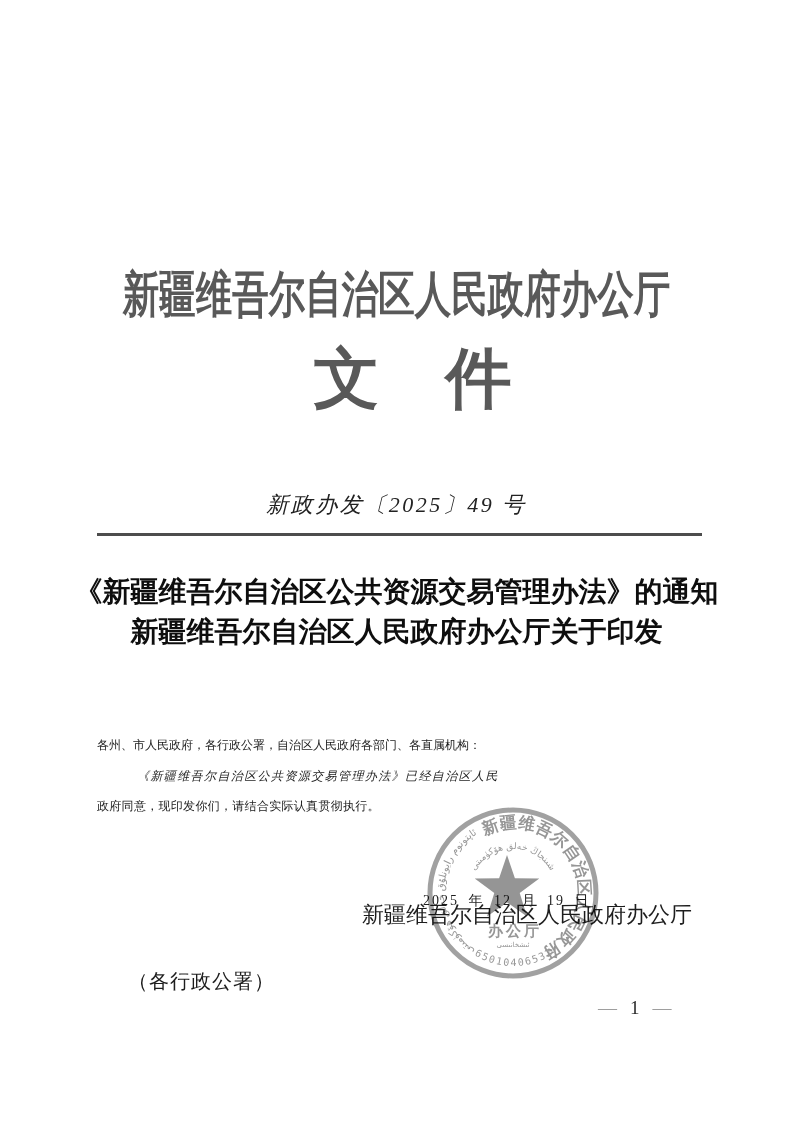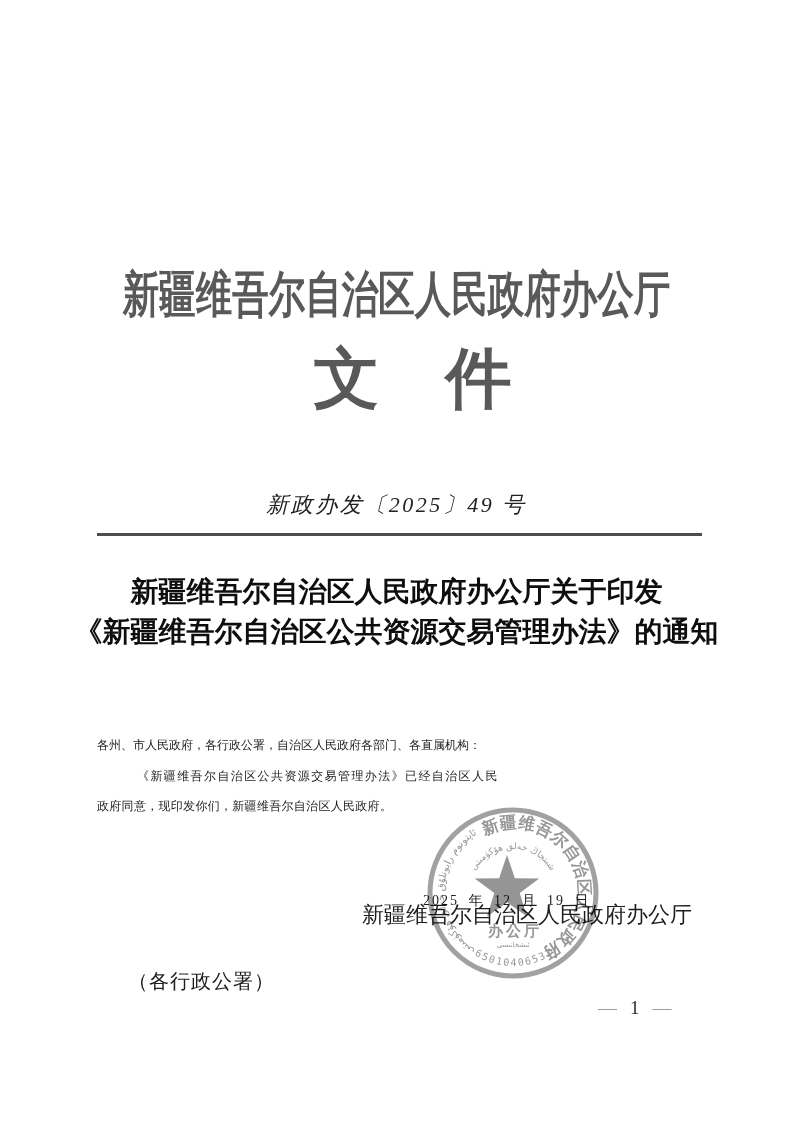--- a/index.html
+++ b/index.html
@@ -59,21 +59,21 @@
     color:#0e0e0e;
     white-space:nowrap;
   }
   
   .body-text{
     position:absolute;top:722px;left:97px;width:610px;
     font-size:12px;line-height:30.5px;
     color:var(--ink);
   }
   .body-text .salutation{letter-spacing:0px;white-space:nowrap;}
-  .body-text .para1{text-indent:40px;letter-spacing:1.4px;white-space:nowrap;}
+  .body-text .para1{text-indent:40px;letter-spacing:1.4px;white-space:nowrap;font-style:italic;}
   .body-text .para2{letter-spacing:0.3px;white-space:nowrap;}
   
   .issuer{
     position:absolute;top:892px;left:362px;
     font-size:22px;color:var(--ink);
     white-space:nowrap;
   }
   .issue-date{
     position:absolute;top:884px;left:423px;
     font-size:14px;color:var(--ink);
@@ -119,28 +119,28 @@
 <div class="page">
 
   <div class="org-name">新疆维吾尔自治区人民政府办公厅</div>
   <div class="doc-type">文　件</div>
 
   <div class="doc-number">新政办发〔2025〕49 号</div>
 
   <div class="rule"></div>
 
   <div class="title">
+    <div>《新疆维吾尔自治区公共资源交易管理办法》的通知</div>
     <div>新疆维吾尔自治区人民政府办公厅关于印发</div>
-    <div>《新疆维吾尔自治区公共资源交易管理办法》的通知</div>
   </div>
 
   <div class="body-text">
     <div class="salutation">各州、市人民政府，各行政公署，自治区人民政府各部门、各直属机构：</div>
     <div class="para1">《新疆维吾尔自治区公共资源交易管理办法》已经自治区人民</div>
-    <div class="para2">政府同意，现印发你们，新疆维吾尔自治区人民政府。</div>
+    <div class="para2">政府同意，现印发你们，请结合实际认真贯彻执行。</div>
   </div>
 
   <div class="issuer">新疆维吾尔自治区人民政府办公厅</div>
   <div class="issue-date">2025 年 12 月 19 日</div>
 
   <svg class="seal" viewBox="0 0 182 173">
     <defs>
       <path id="arcCN" d="M 60 29.5 A 64 64 0 1 1 120 142.5" fill="none"></path>
       <path id="arcUG" d="M 53.4 144.5 A 69 69 0 0 1 53.4 27.5" fill="none"></path>
       <path id="arcUGin" d="M 50.1 67.4 A 44 44 0 0 1 126 60.8" fill="none"></path>

